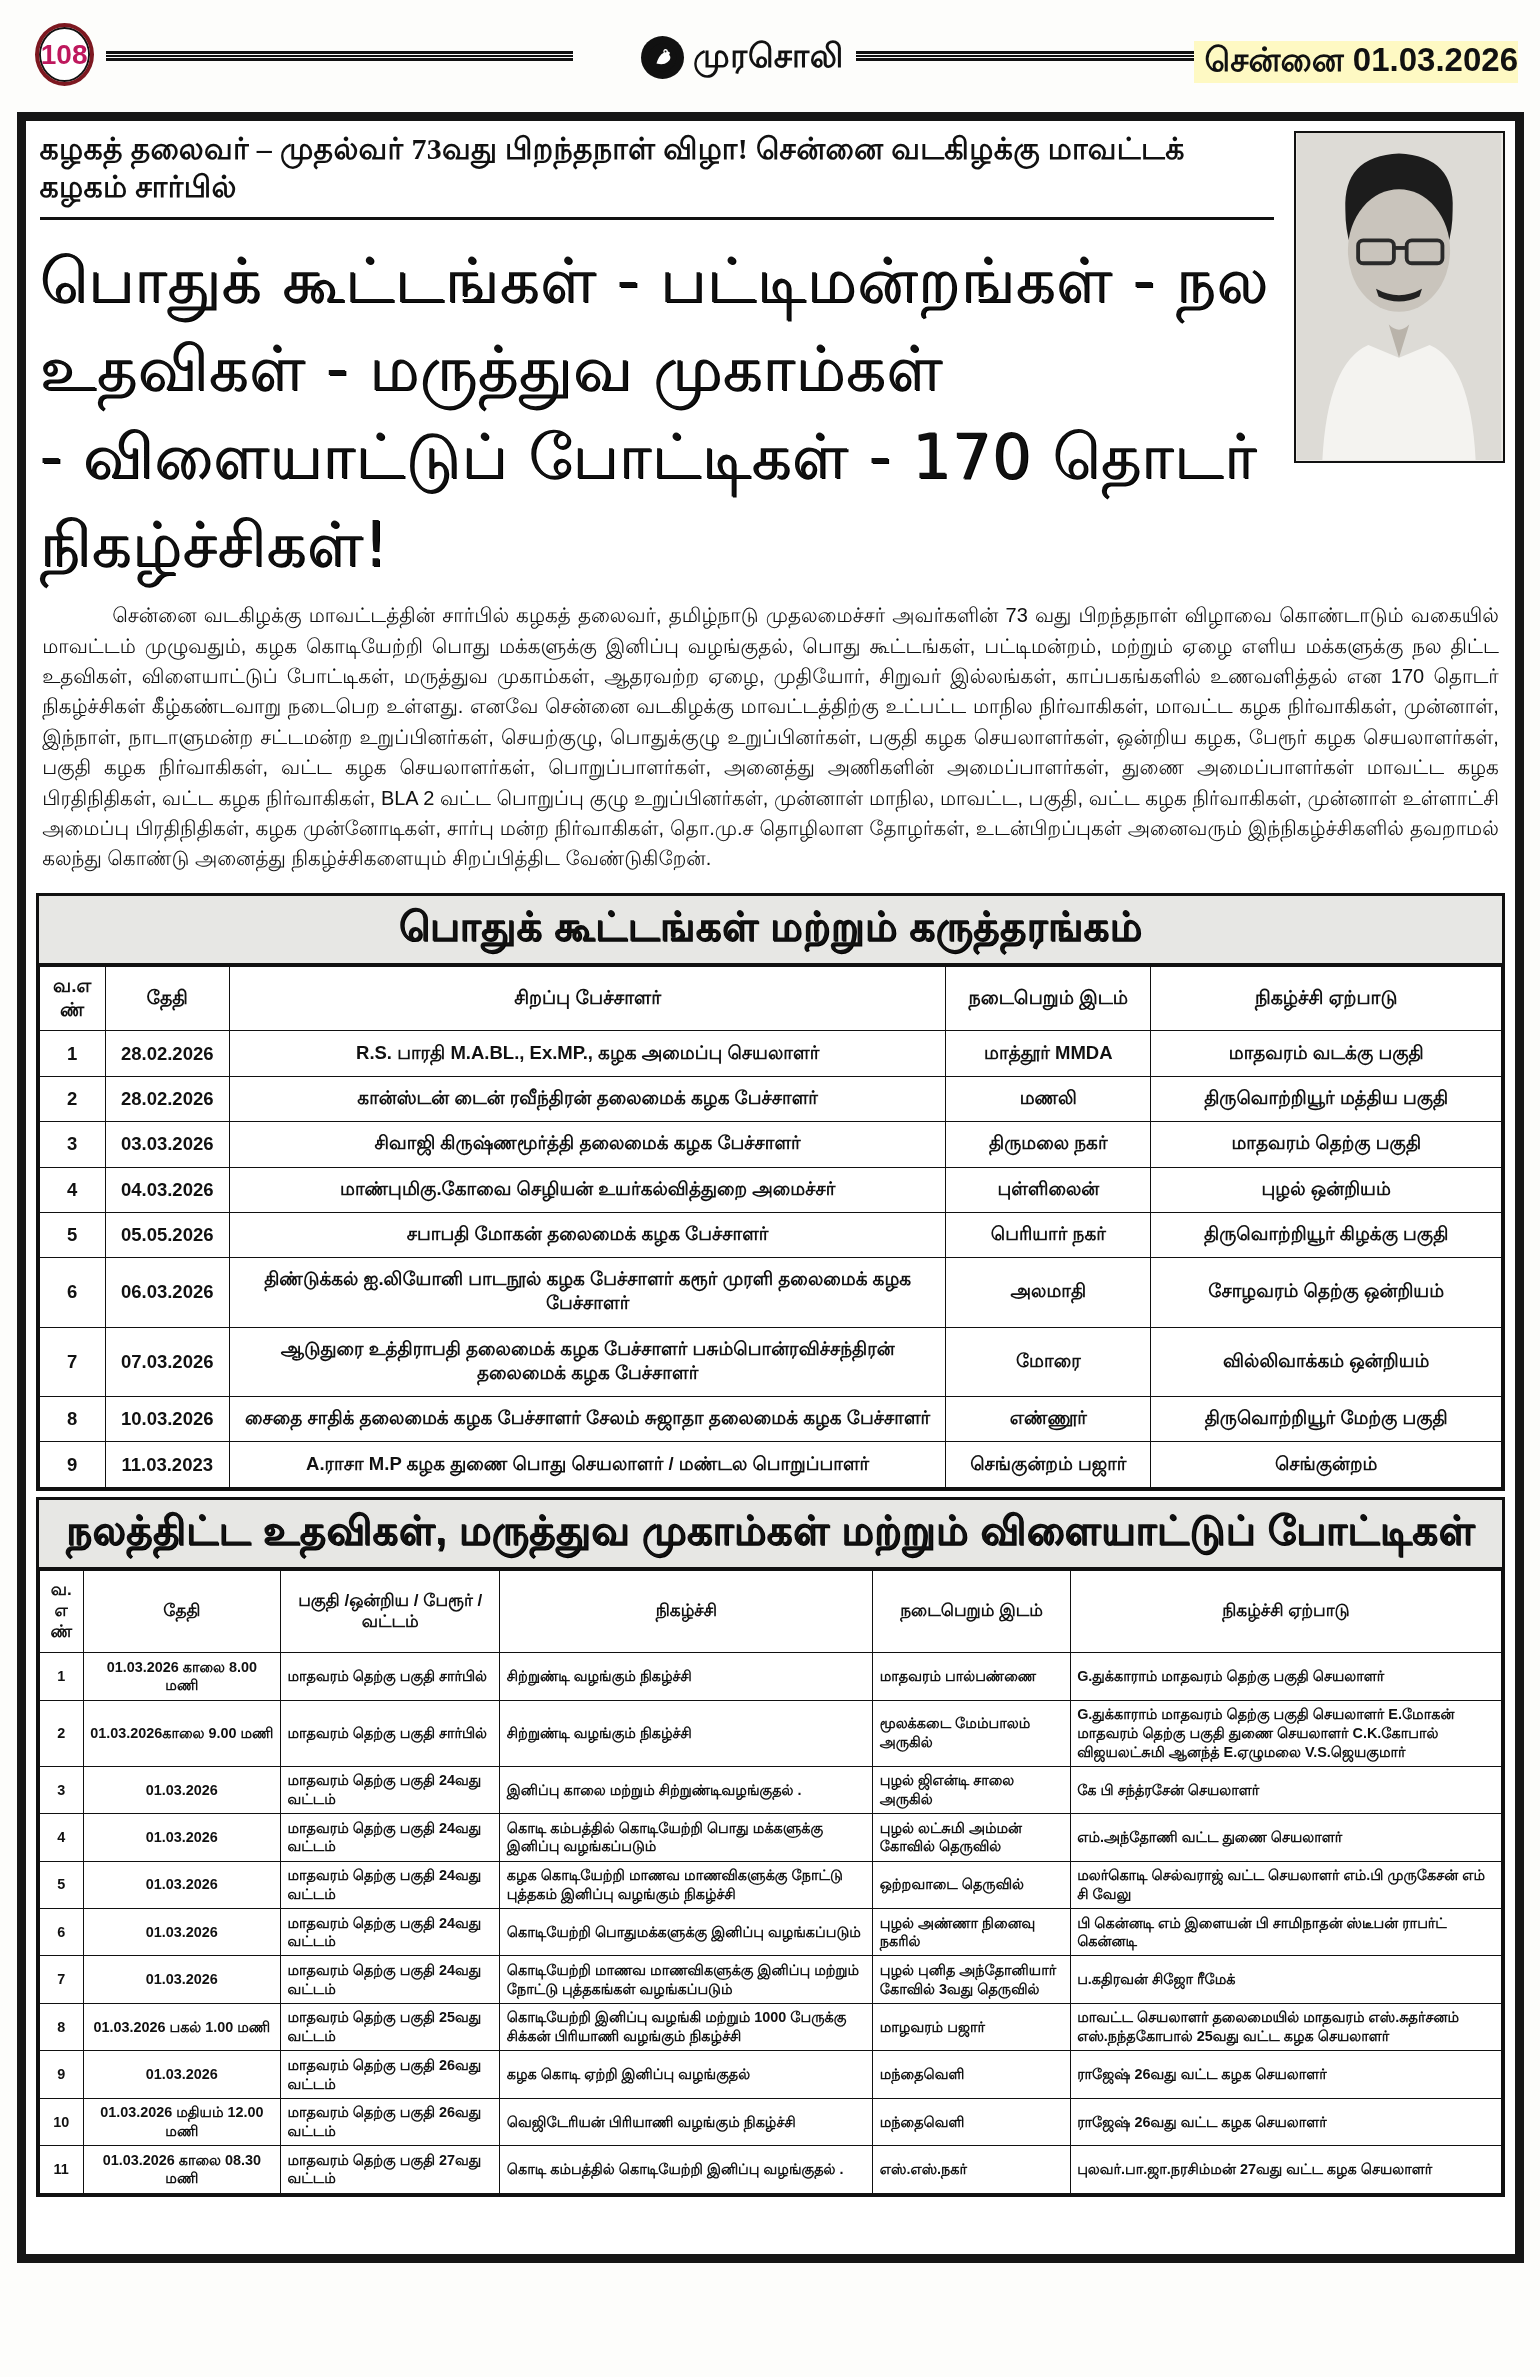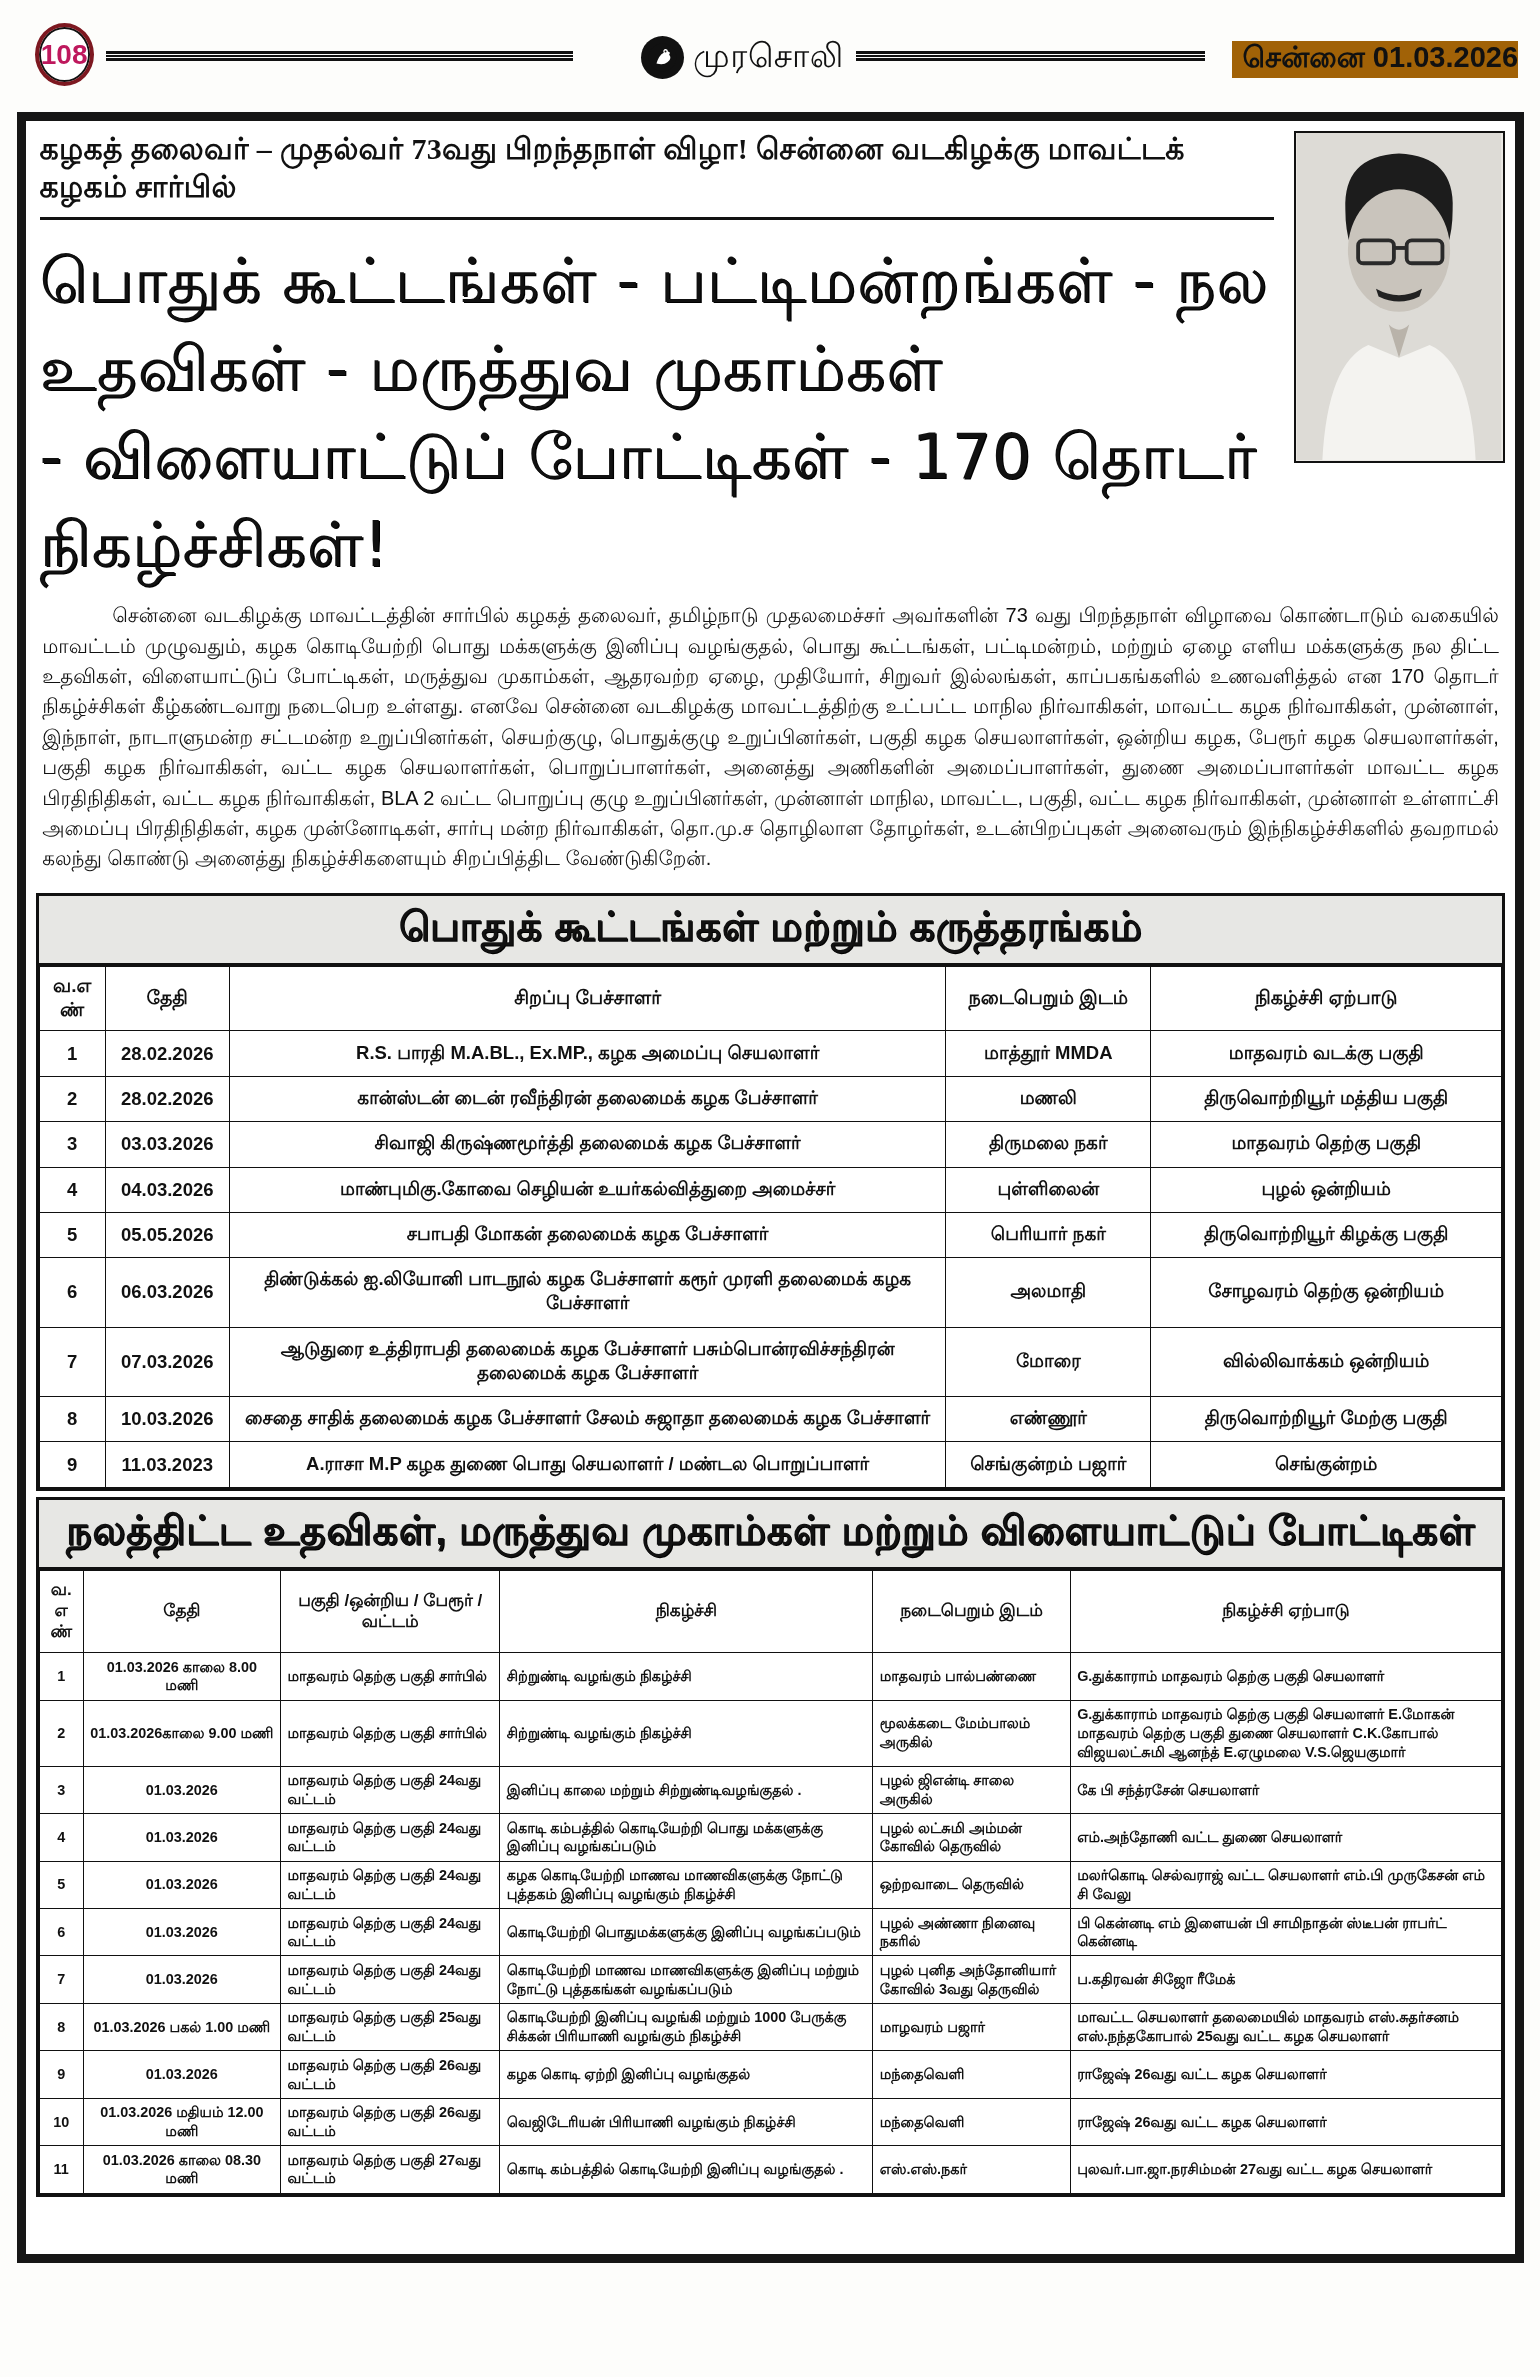--- a/index.html
+++ b/index.html
@@ -22,22 +22,22 @@
   }
   .rule-band { position:absolute; top:33px; height:10.2px; border-top:3.2px solid #111; border-bottom:3.2px solid #111; }
   .rule-band::after { content:""; display:block; height:1.9px; background:#111; margin-top:1px; }
   .rule-left  { left:89px; right:951px; }
   .rule-right { left:722px; right:319px; }
   .mast-center {
     position:absolute; left:613px; top:18px; display:flex; align-items:center; gap:9px;
     background:#fdfdfb; padding:0 11.5px; z-index:2;
   }
   .mast-logo { width:43px; height:43px; border-radius:50%; background:#111; display:flex; align-items:center; justify-content:center; }
-  .mast-title { font-size:33px; font-weight:normal; letter-spacing:0.6px; }
-  .mast-date { position:absolute; right:6.4px; top:23px; font-size:29px; font-weight:bold; background:#a16207; padding-left:10.2px; }
+  .mast-title { font-size:33px; font-weight:bold; letter-spacing:0.6px; }
+  .mast-date { position:absolute; right:6.4px; top:23px; font-size:33px; font-weight:bold; background:#fef9c3; padding-left:10.2px; }
 
   
   .article { border:9px solid #161616; background:#fff; padding:6.4px 10.2px 57px 10.2px; position:relative; }
 
   
   .head-zone { display:flex; gap:16px; }
   .head-left { flex:1 1 auto; padding:5.1px 3.8px 0 3.8px; }
   .kicker {
     font-size:30px; font-weight:bold; letter-spacing:0.3px;
     border-bottom:3.8px solid #111; padding-bottom:9px; margin-bottom:16.6px;

